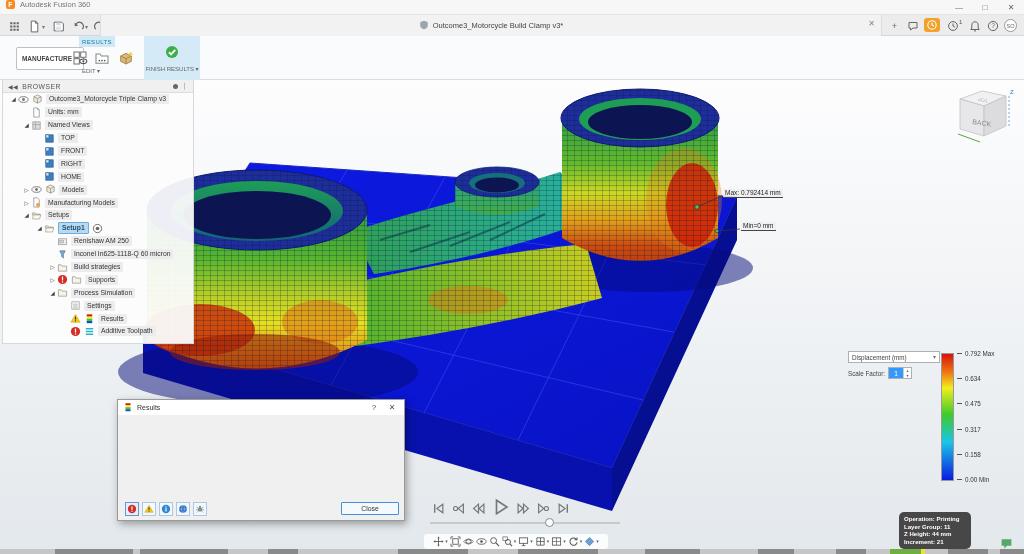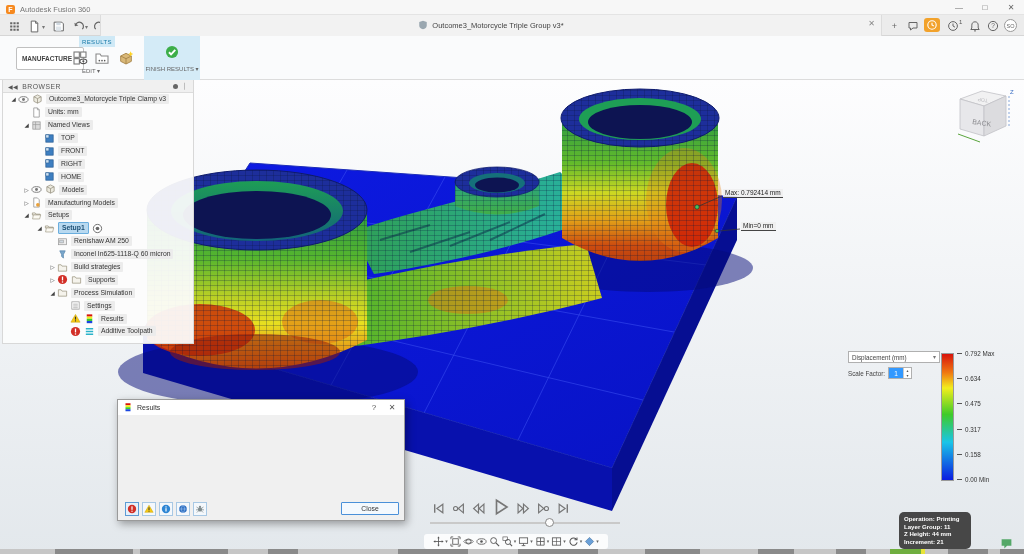--- a/index.html
+++ b/index.html
@@ -3,21 +3,21 @@
 <meta charset="utf-8">
 <style>
 *{box-sizing:border-box;margin:0;padding:0}
 html,body{background:#fff}
 .stage{position:relative;width:1024px;height:554px;overflow:hidden;
   font-family:"Liberation Sans",sans-serif;color:#333;background:#fff;user-select:none}
 .abs{position:absolute}
 
 
 .titlebar{left:0;top:0;width:1024px;height:15px;background:#f7f7f7;border-bottom:1px solid #e4e4e4;
-  display:flex;align-items:flex-end;font-size:7.5px;color:#777}
+  display:flex;align-items:flex-start;font-size:7.5px;color:#777}
 .flogo{width:9px;height:9px;margin:0 5px 0 6px;background:#f6891f;border-radius:2px;color:#fff;
   font-size:7px;font-weight:bold;display:flex;align-items:center;justify-content:center}
 .wctl{position:absolute;top:0;height:15px;width:26px;display:flex;align-items:center;justify-content:center;
   font-size:8px;color:#666}
 .tabbar{left:0;top:15px;width:1024px;height:21px;background:#ececec;border-bottom:1px solid #d6d6d6}
 .qicon{position:absolute;top:4px;width:13px;height:13px}
 .qicon svg{width:13px;height:13px}
 .caret{font-size:6px;color:#777;line-height:1}
 .doc-tab{position:absolute;left:100px;top:0;width:782px;height:21px;background:#f2f2f2;
   border-left:1px solid #dcdcdc;border-right:1px solid #dcdcdc;display:flex;align-items:center;justify-content:center;
@@ -289,21 +289,21 @@
     <span class="qicon" style="left:93px"><svg viewBox="0 0 12 12" xmlns="http://www.w3.org/2000/svg">
           <path d="M2.5 8.5A3.8 3.8 0 1 1 9 5.4" fill="none" stroke="#666" stroke-width="1.1"></path>
           <path d="M9.8 2.6l-.6 3.2-3.1-.7z" fill="#666"></path>
         </svg></span>
     <span class="caret abs" style="left:106px;top:9px">▾</span>
 
     <div class="doc-tab">
       <span class="ic" style="width:10px;height:11px"><svg viewBox="0 0 12 12" xmlns="http://www.w3.org/2000/svg">
             <path d="M6 1l4.5 1.5v4C10.5 9 8.6 10.6 6 11 3.4 10.6 1.5 9 1.5 6.5v-4z" fill="#9aa7b0"></path>
           </svg></span>
-      <span>Outcome3_Motorcycle Triple Group v3*</span>
+      <span>Outcome3_Motorcycle Build Clamp v3*</span>
       <span class="tab-close">✕</span>
     </div>
 
     <span class="tricon" style="left:888px;font-size:9px;color:#666">+</span>
     <span class="tricon" style="left:906px">
         <svg viewBox="0 0 12 12" xmlns="http://www.w3.org/2000/svg">
           <path d="M2 2.5h8v5.5H6L3.5 10V8H2z" fill="none" stroke="#666" stroke-width="1"></path>
         </svg>
       </span>
     <span class="tricon job-badge" style="left:924px">

